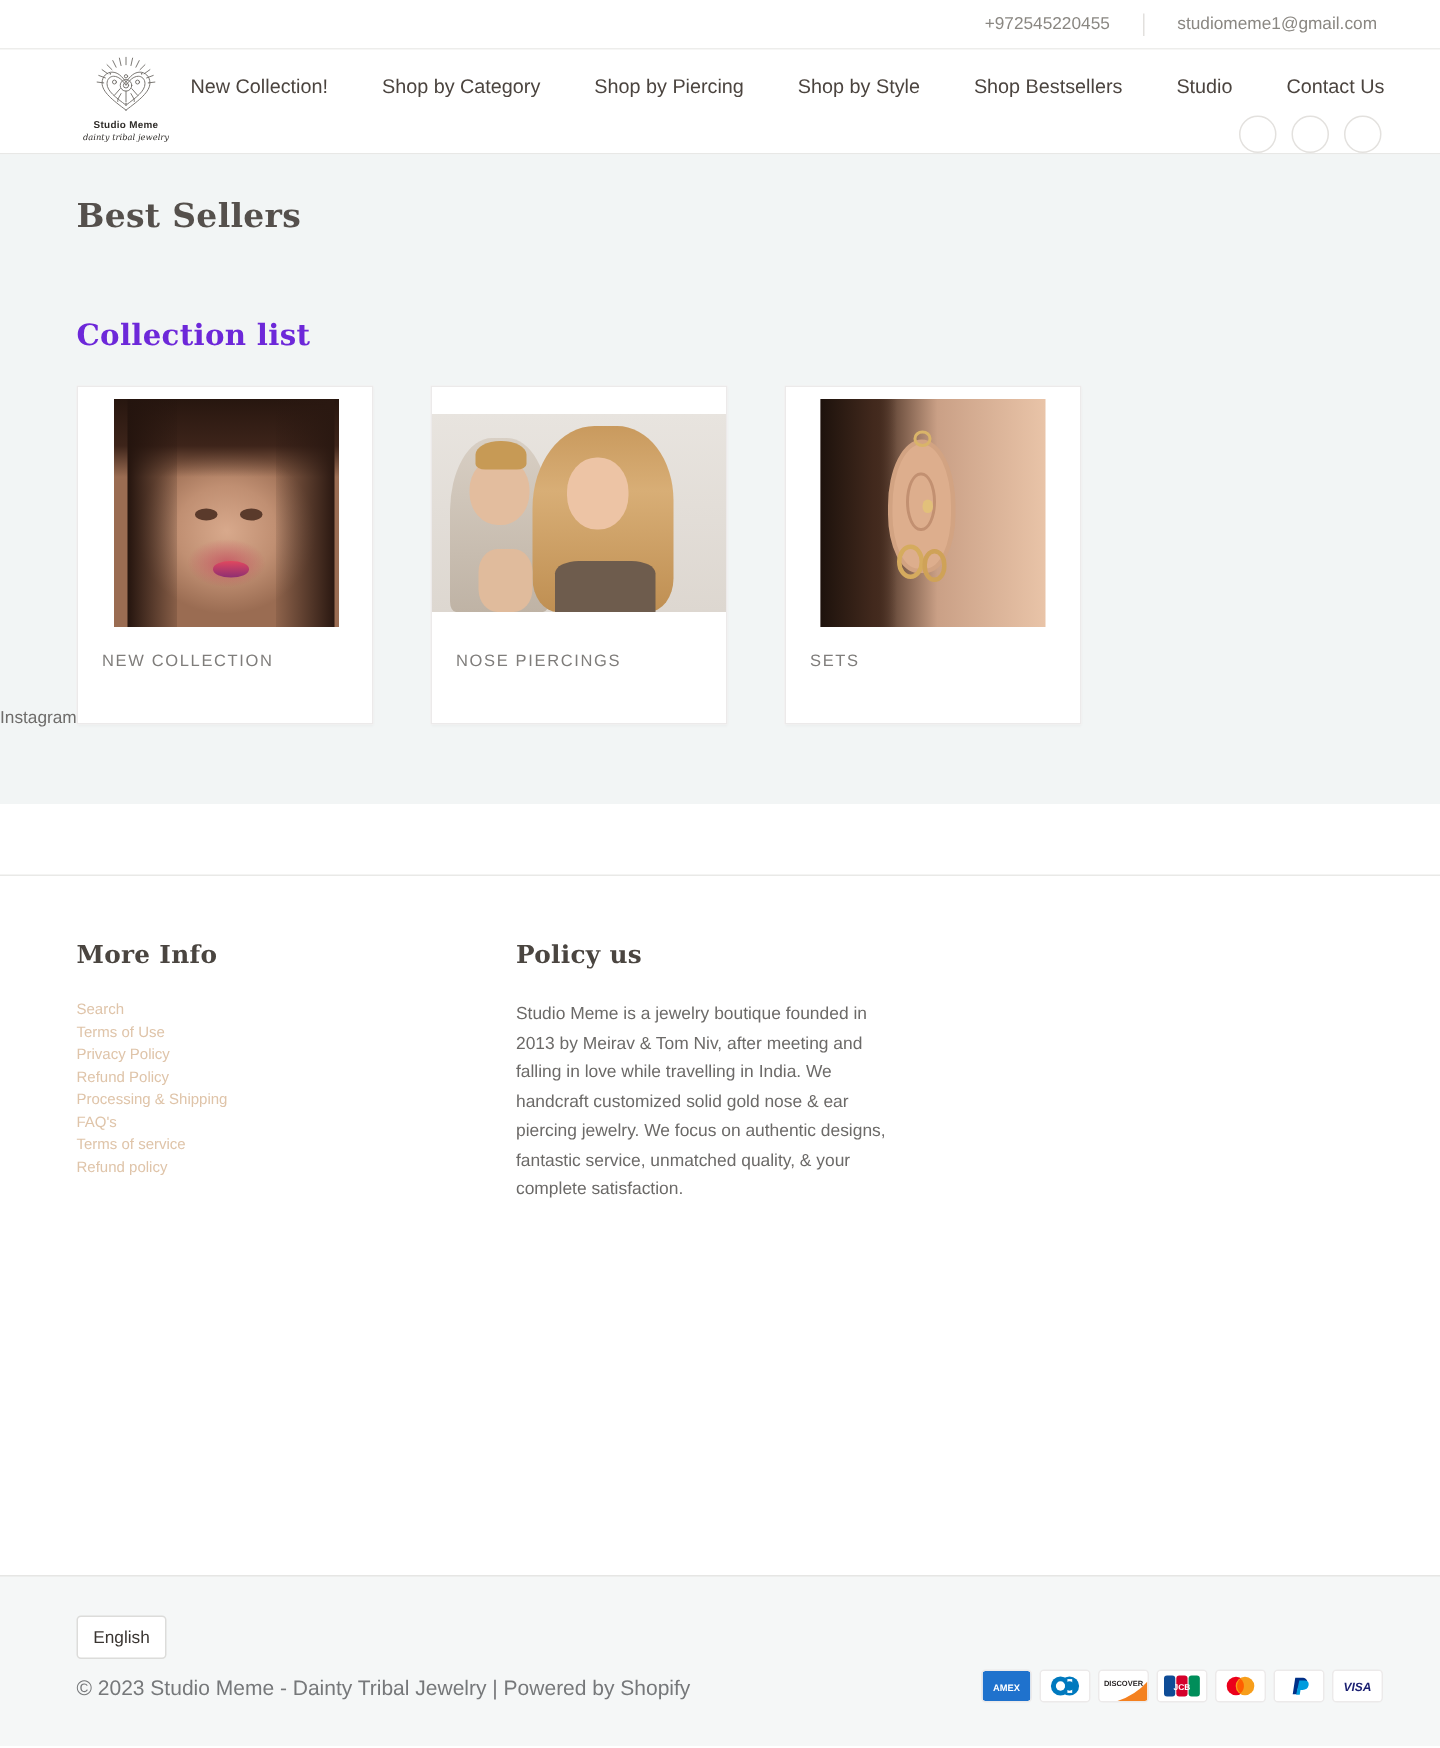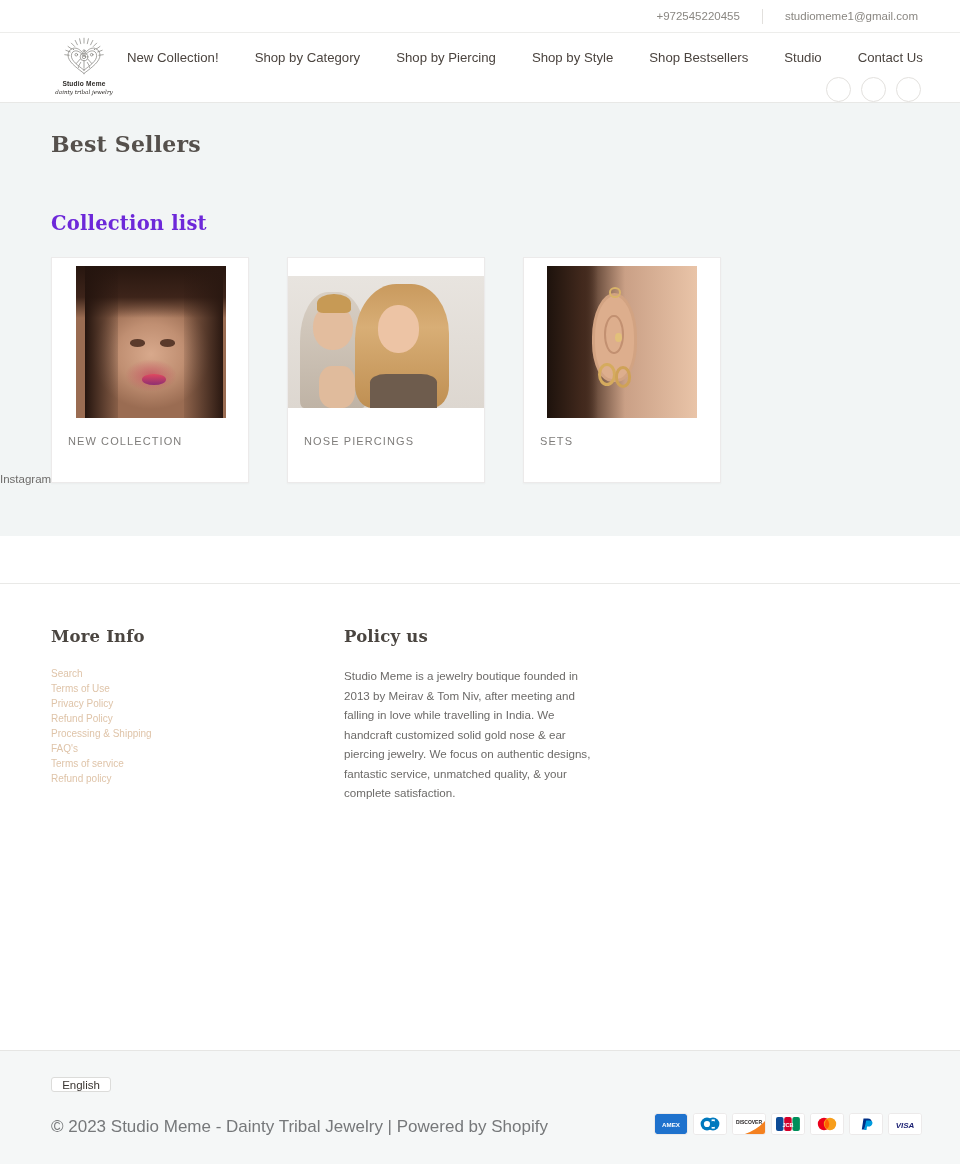--- a/index.html
+++ b/index.html
@@ -206,35 +206,35 @@
   
   .bottombar {
     background: #f5f7f7;
     border-top: 1px solid #e6e6e4;
     height: 114px;
     position: relative;
   }
   .lang-select {
     position: absolute;
     left: 51px; top: 26px;
-    width: 60px; height: 15px;
+    width: 60px; height: 29px;
     background: #ffffff;
     border: 1px solid #dcdcda;
     border-radius: 3px;
     font-size: 11.5px;
     color: #3a3531;
     display: flex;
     align-items: center;
     justify-content: center;
     font-family: "Liberation Sans", sans-serif;
   }
   .copyright {
     position: absolute;
     left: 51px; top: 66px;
-    font-size: 17px;
+    font-size: 14px;
     color: #76787a;
   }
   .pay-icons {
     position: absolute;
     right: 38px; top: 62px;
     display: flex;
     gap: 5px;
   }
   .pay {
     width: 34px; height: 22px;

